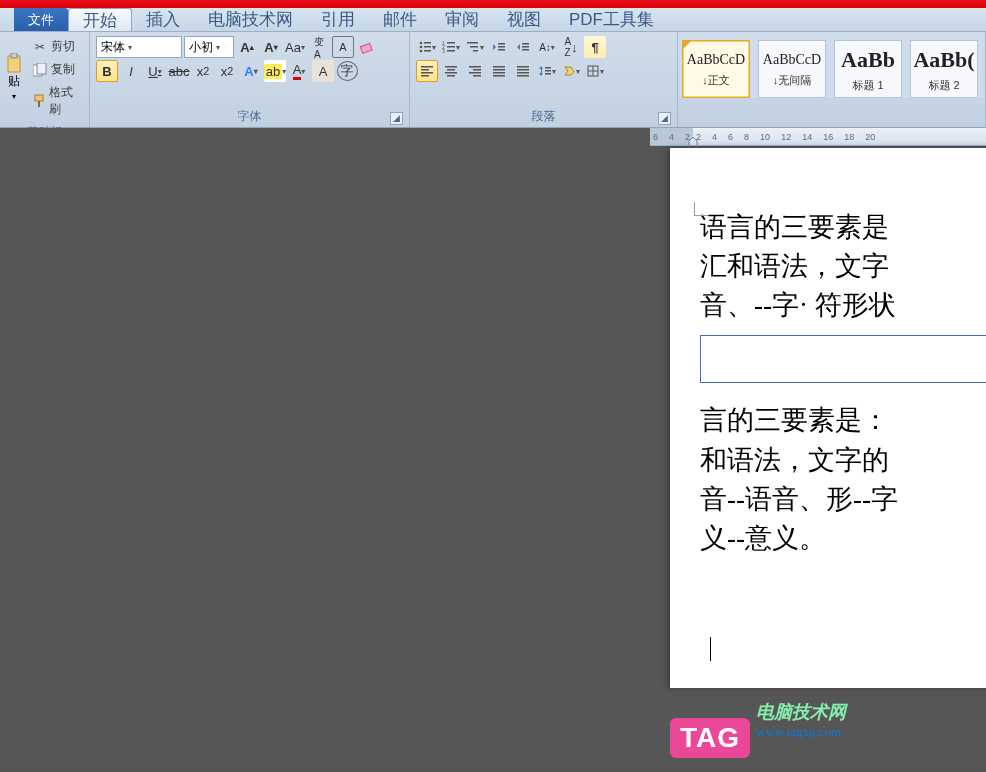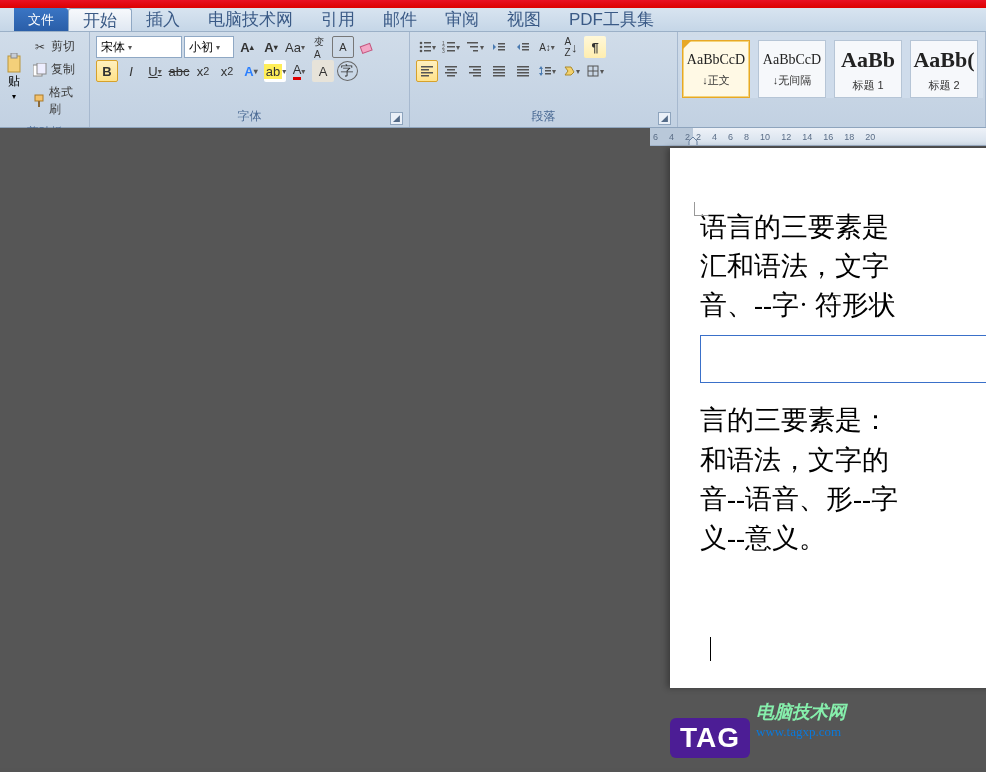--- a/index.html
+++ b/index.html
@@ -43,21 +43,21 @@
 .ruler-neg{background:#b9c8d9; height:100%; padding:0 3px; display:flex; gap:11px; align-items:center;}
 .ruler-pos{ display:flex; gap:11px; padding:0 3px; align-items:center;}
 
 .page{ position:absolute; top:20px; left:670px; width:380px; background:#fff; height:540px; box-shadow:-3px 0 6px rgba(0,0,0,.3); padding: 60px 0 0 30px; overflow:hidden;}
 .corner-mark{ position:absolute; top:54px; left:24px; width:14px;height:14px; border-left:1px solid #999; border-bottom:1px solid #999;}
 .doc-text{ font-family:"SimSun","宋体",serif; font-size:27px; line-height:1.45; color:#000;}
 .text-box{ border:1px solid #3a70c9; height:48px; margin:10px 0 18px;}
 .caret{ display:inline-block; width:1px; height:24px; background:#000; vertical-align:text-bottom; position:relative; top:3px;}
 
 .watermark{ position:absolute; bottom:10px; left:670px; display:flex; align-items:center; gap:6px;}
-.tag-badge{ background:#4c1d95; color:#fff; font-weight:bold; font-size:28px; font-family:Arial; padding:4px 10px; border-radius:6px; letter-spacing:1px;margin-top:36px;}
+.tag-badge{ background:#ec4899; color:#fff; font-weight:bold; font-size:28px; font-family:Arial; padding:4px 10px; border-radius:6px; letter-spacing:1px;margin-top:36px;}
 .tag-text{ display:flex; flex-direction:column; font-family:"Microsoft YaHei";}
 .tag-cn{ color:#86efac; font-size:18px; font-weight:bold; font-style:italic;}
 .tag-url{ color:#0a79db; font-size:13px;}
 
 svg{display:block;}
 </style>
 </head>
 <body>
 
 <div class="topbar"></div>

